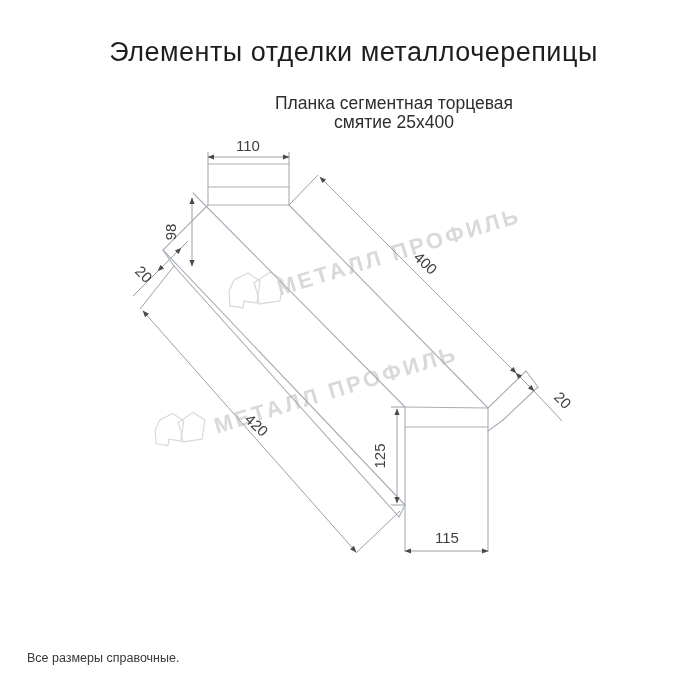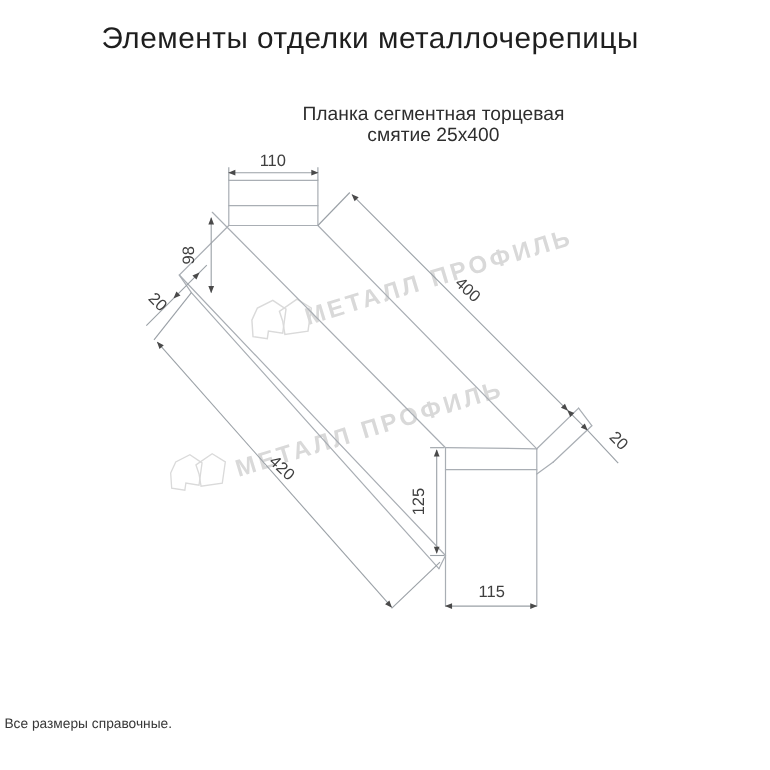--- a/index.html
+++ b/index.html
@@ -1,36 +1,36 @@
 <!DOCTYPE html>
 <html><head>
 <meta charset="utf-8">
 <style>
   html,body{margin:0;padding:0;background:#ffffff;}
   .page{
     position:relative;width:700px;height:700px;background:#ffffff;overflow:hidden;
     font-family:"Liberation Sans", sans-serif;outline:1px solid #ececec;
   }
   .page-title{
-    position:absolute;left:0;top:20px;width:673px;margin:0;
+    position:absolute;left:0;top:20px;width:673px;margin:17px;
     text-align:center;font-size:27px;font-weight:400;color:#1e1e1e;letter-spacing:0.5px;
   }
   .subtitle{
     position:absolute;left:0;top:94px;width:700px;text-align:center;
     font-size:17.5px;color:#2e2e2e;line-height:19px;padding-left:44px;
   }
   .watermark{
     position:absolute;white-space:nowrap;color:#d9d9d9;font-weight:700;
     font-size:22px;letter-spacing:3px;transform:translate(-50%,-50%) rotate(-17deg);
   }
   .wm-1{left:399px;top:252px;}
   .wm-2{left:336px;top:390px;}
   .drawing-svg{position:absolute;left:0;top:0;}
   .notes{
-    position:absolute;left:4px;top:650px;font-size:12.5px;color:#383838;line-height:17px;
+    position:absolute;left:27px;top:650px;font-size:12.5px;color:#383838;line-height:17px;
   }
 </style>
 </head>
 <body>
 
 <div class="page">
 
   <div class="watermark wm-1">МЕТАЛЛ ПРОФИЛЬ</div>
   <div class="watermark wm-2">МЕТАЛЛ ПРОФИЛЬ</div>
 

